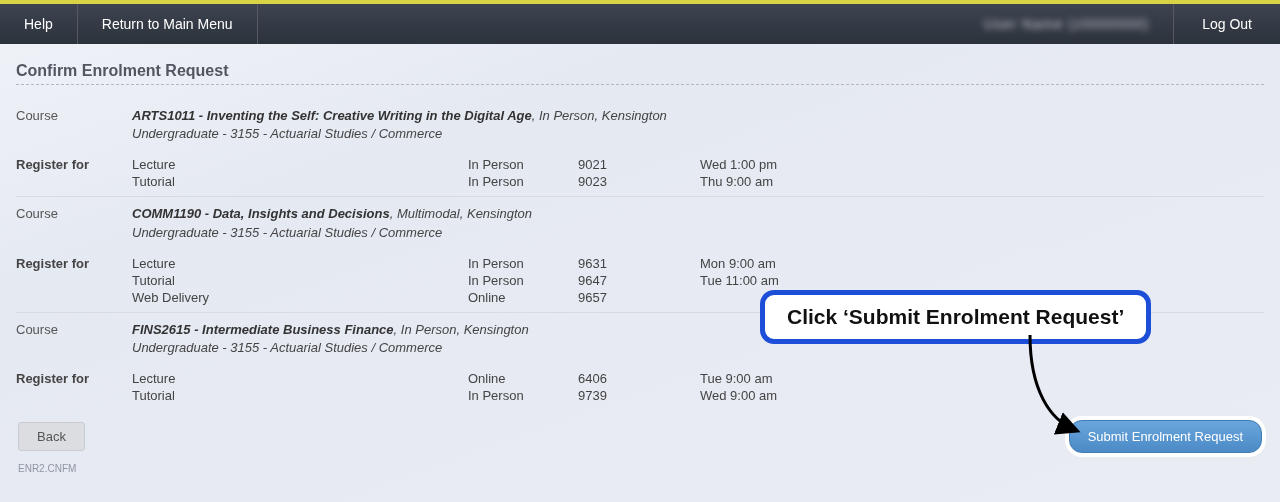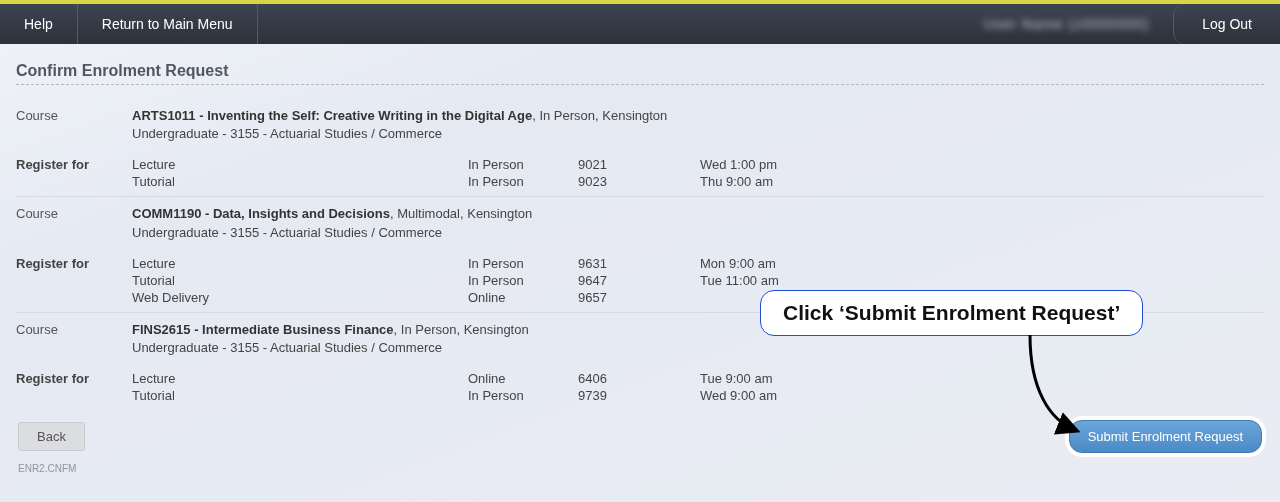--- a/index.html
+++ b/index.html
@@ -30,21 +30,20 @@
       border-right: 1px solid #555a65;
       cursor: pointer;
     }
     .top-nav .spacer { flex: 1; }
     .top-nav .nav-right {
       padding: 0 28px;
       display: flex;
       align-items: center;
       border-left: 1px solid #555a65;
       cursor: pointer;
-      border-radius: 12px;
     }
     .top-nav .user-blur {
       padding: 0 24px;
       display: flex;
       align-items: center;
       color: #bfc3cc;
       filter: blur(3px);
       letter-spacing: 1px;
     }
     .content {
@@ -72,21 +71,21 @@
       align-items: flex-start;
       margin-bottom: 3px;
     }
     .col-label {
       width: 116px;
       flex-shrink: 0;
       color: #555;
       padding-top: 1px;
     }
     .col-label.bold { font-weight: 700; color:#444; }
-    .course-text { color: #444; line-height: 1.4; margin-bottom: 10px; }
+    .course-text { color: #444; line-height: 1.4; margin-bottom: 10px; font-style: italic; }
     .course-text .strong { font-weight: 700; color: #333; }
     .class-table {
       display: table;
       border-collapse: collapse;
     }
     .class-row { display: table-row; }
     .class-cell {
       display: table-cell;
       padding: 1px 0;
       vertical-align: top;
@@ -128,21 +127,21 @@
       color: #9095a0;
       margin-top: 10px;
       margin-left: 2px;
     }
     
     .callout {
       position: absolute;
       top: 290px;
       left: 760px;
       background: #fff;
-      border: 1px solid #1d4ed8;
+      border: 5px solid #1d4ed8;
       border-radius: 14px;
       padding: 10px 22px;
       font-size: 21px;
       font-weight: 600;
       font-family: -apple-system, "Helvetica Neue", Arial, sans-serif;
       color: #111;
       pointer-events: none;
     }
     .arrow {
       position: absolute;

